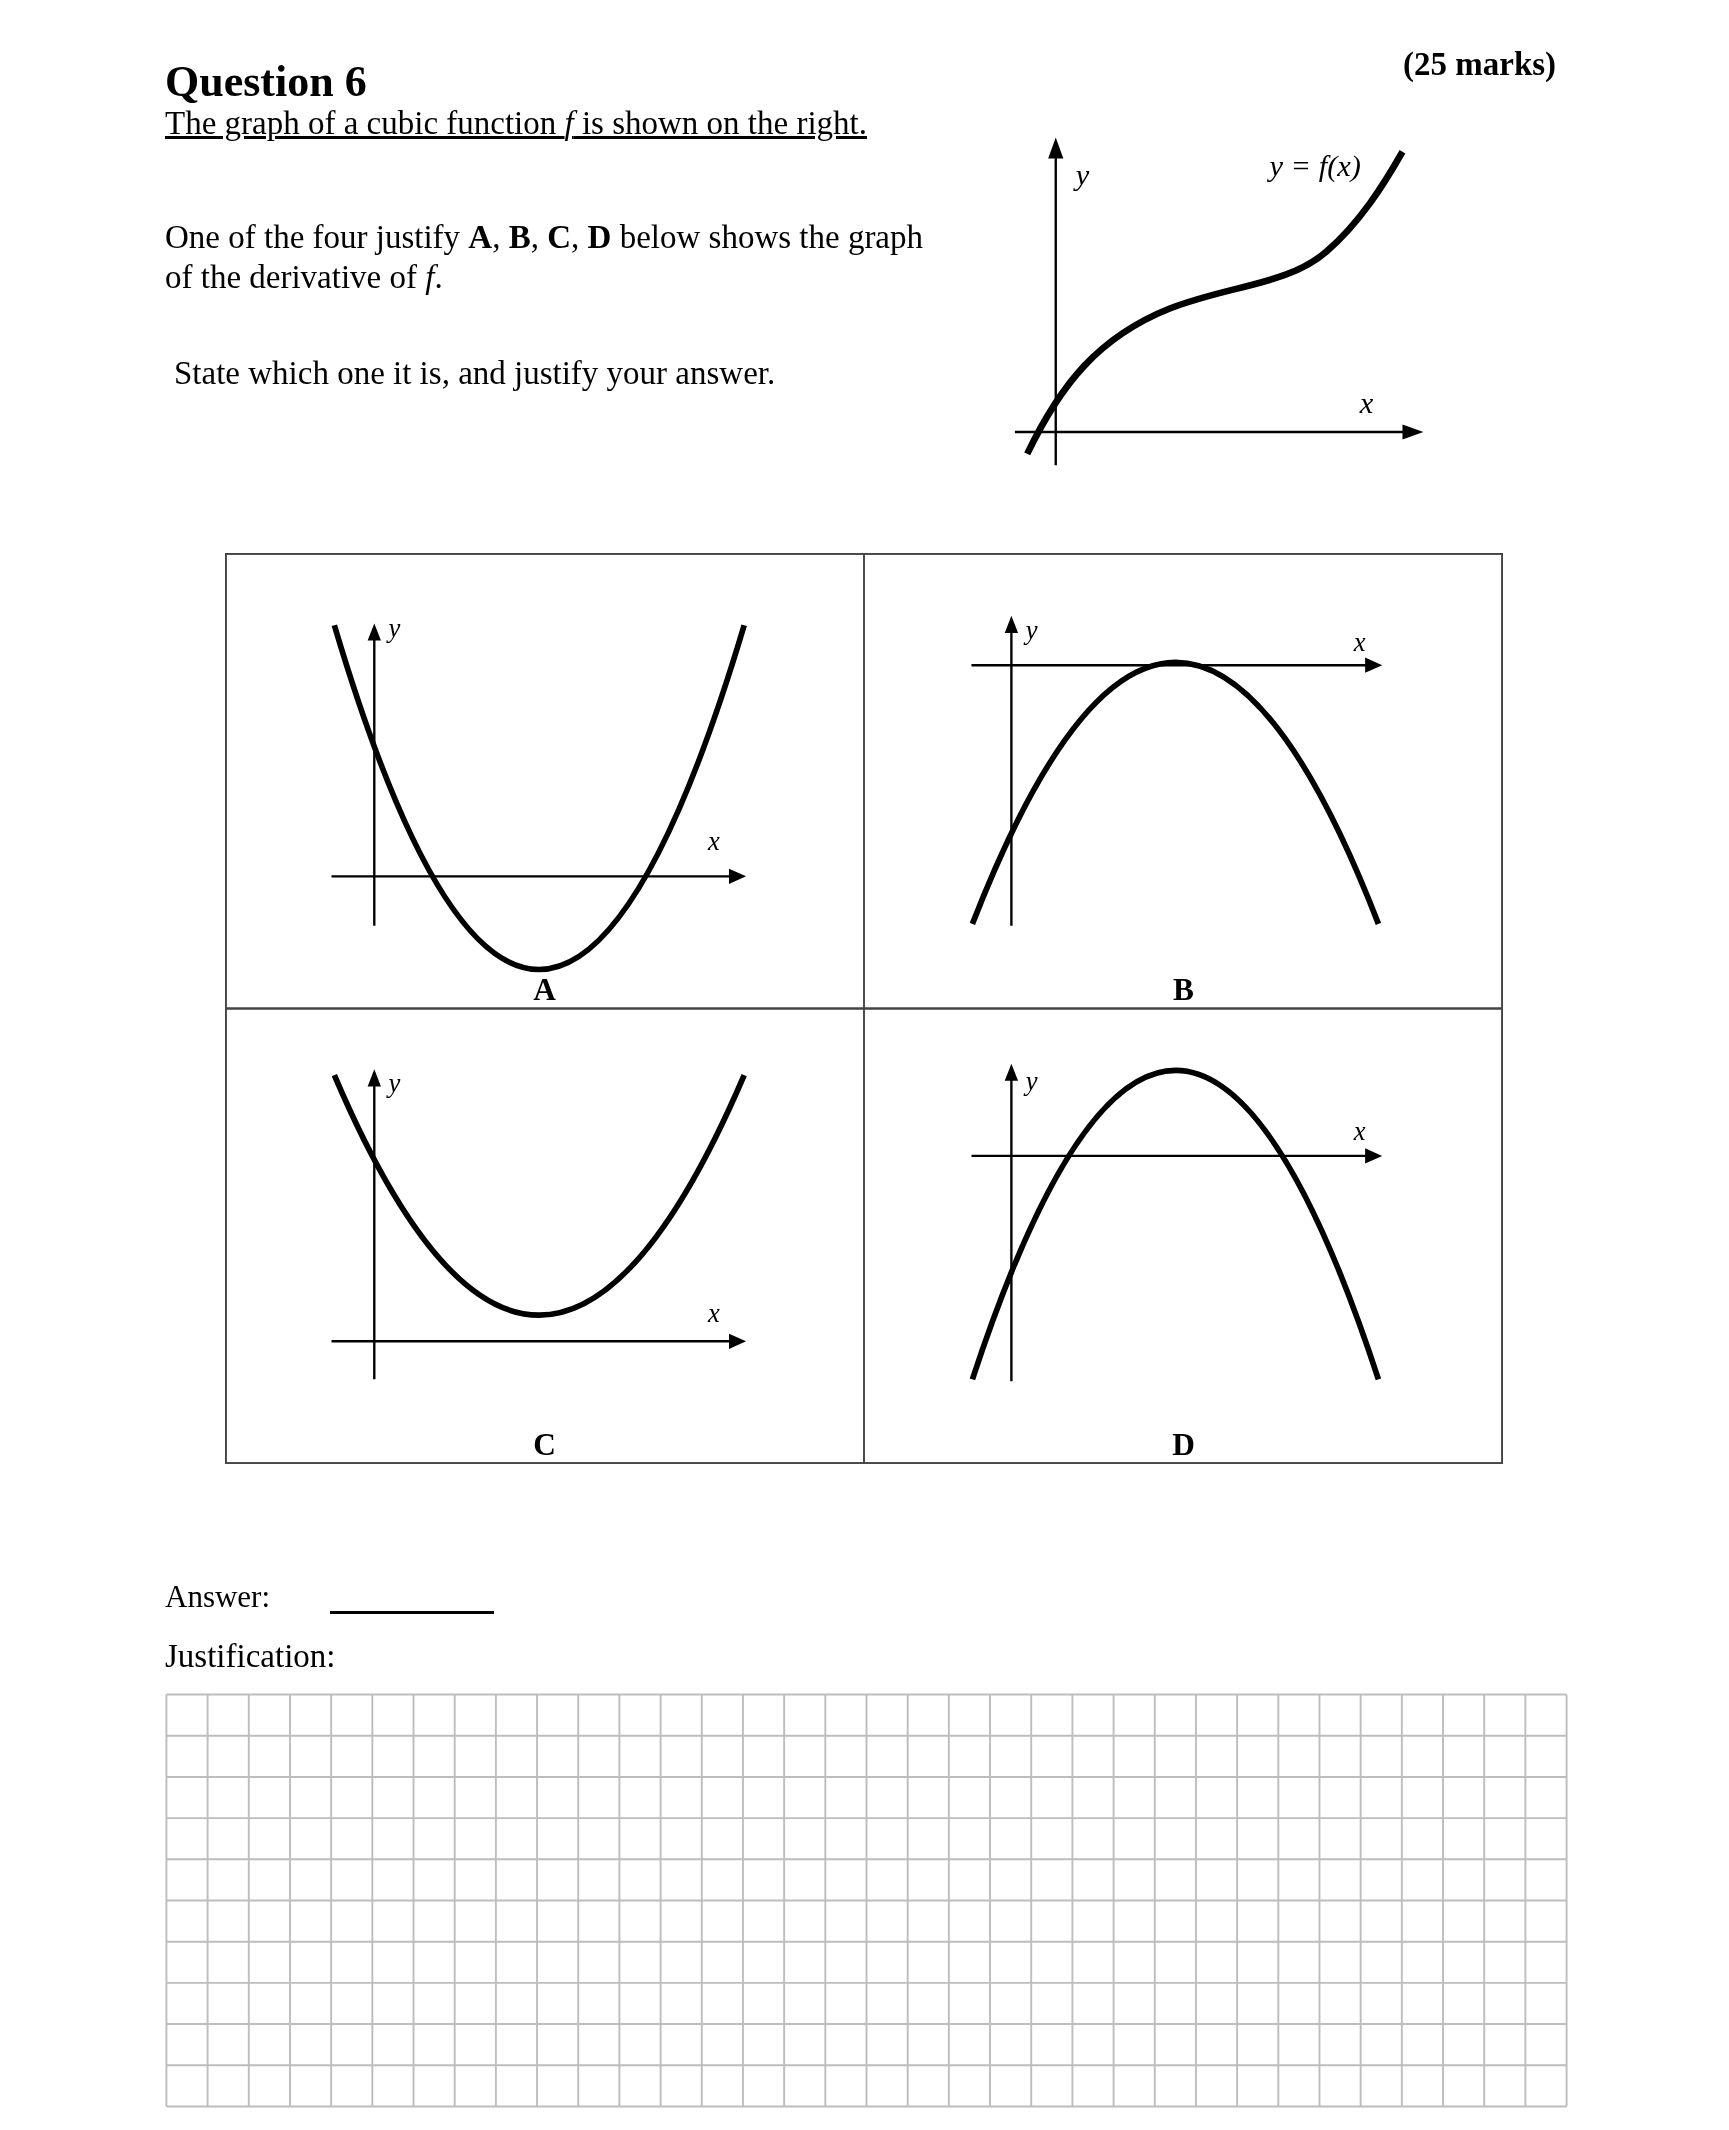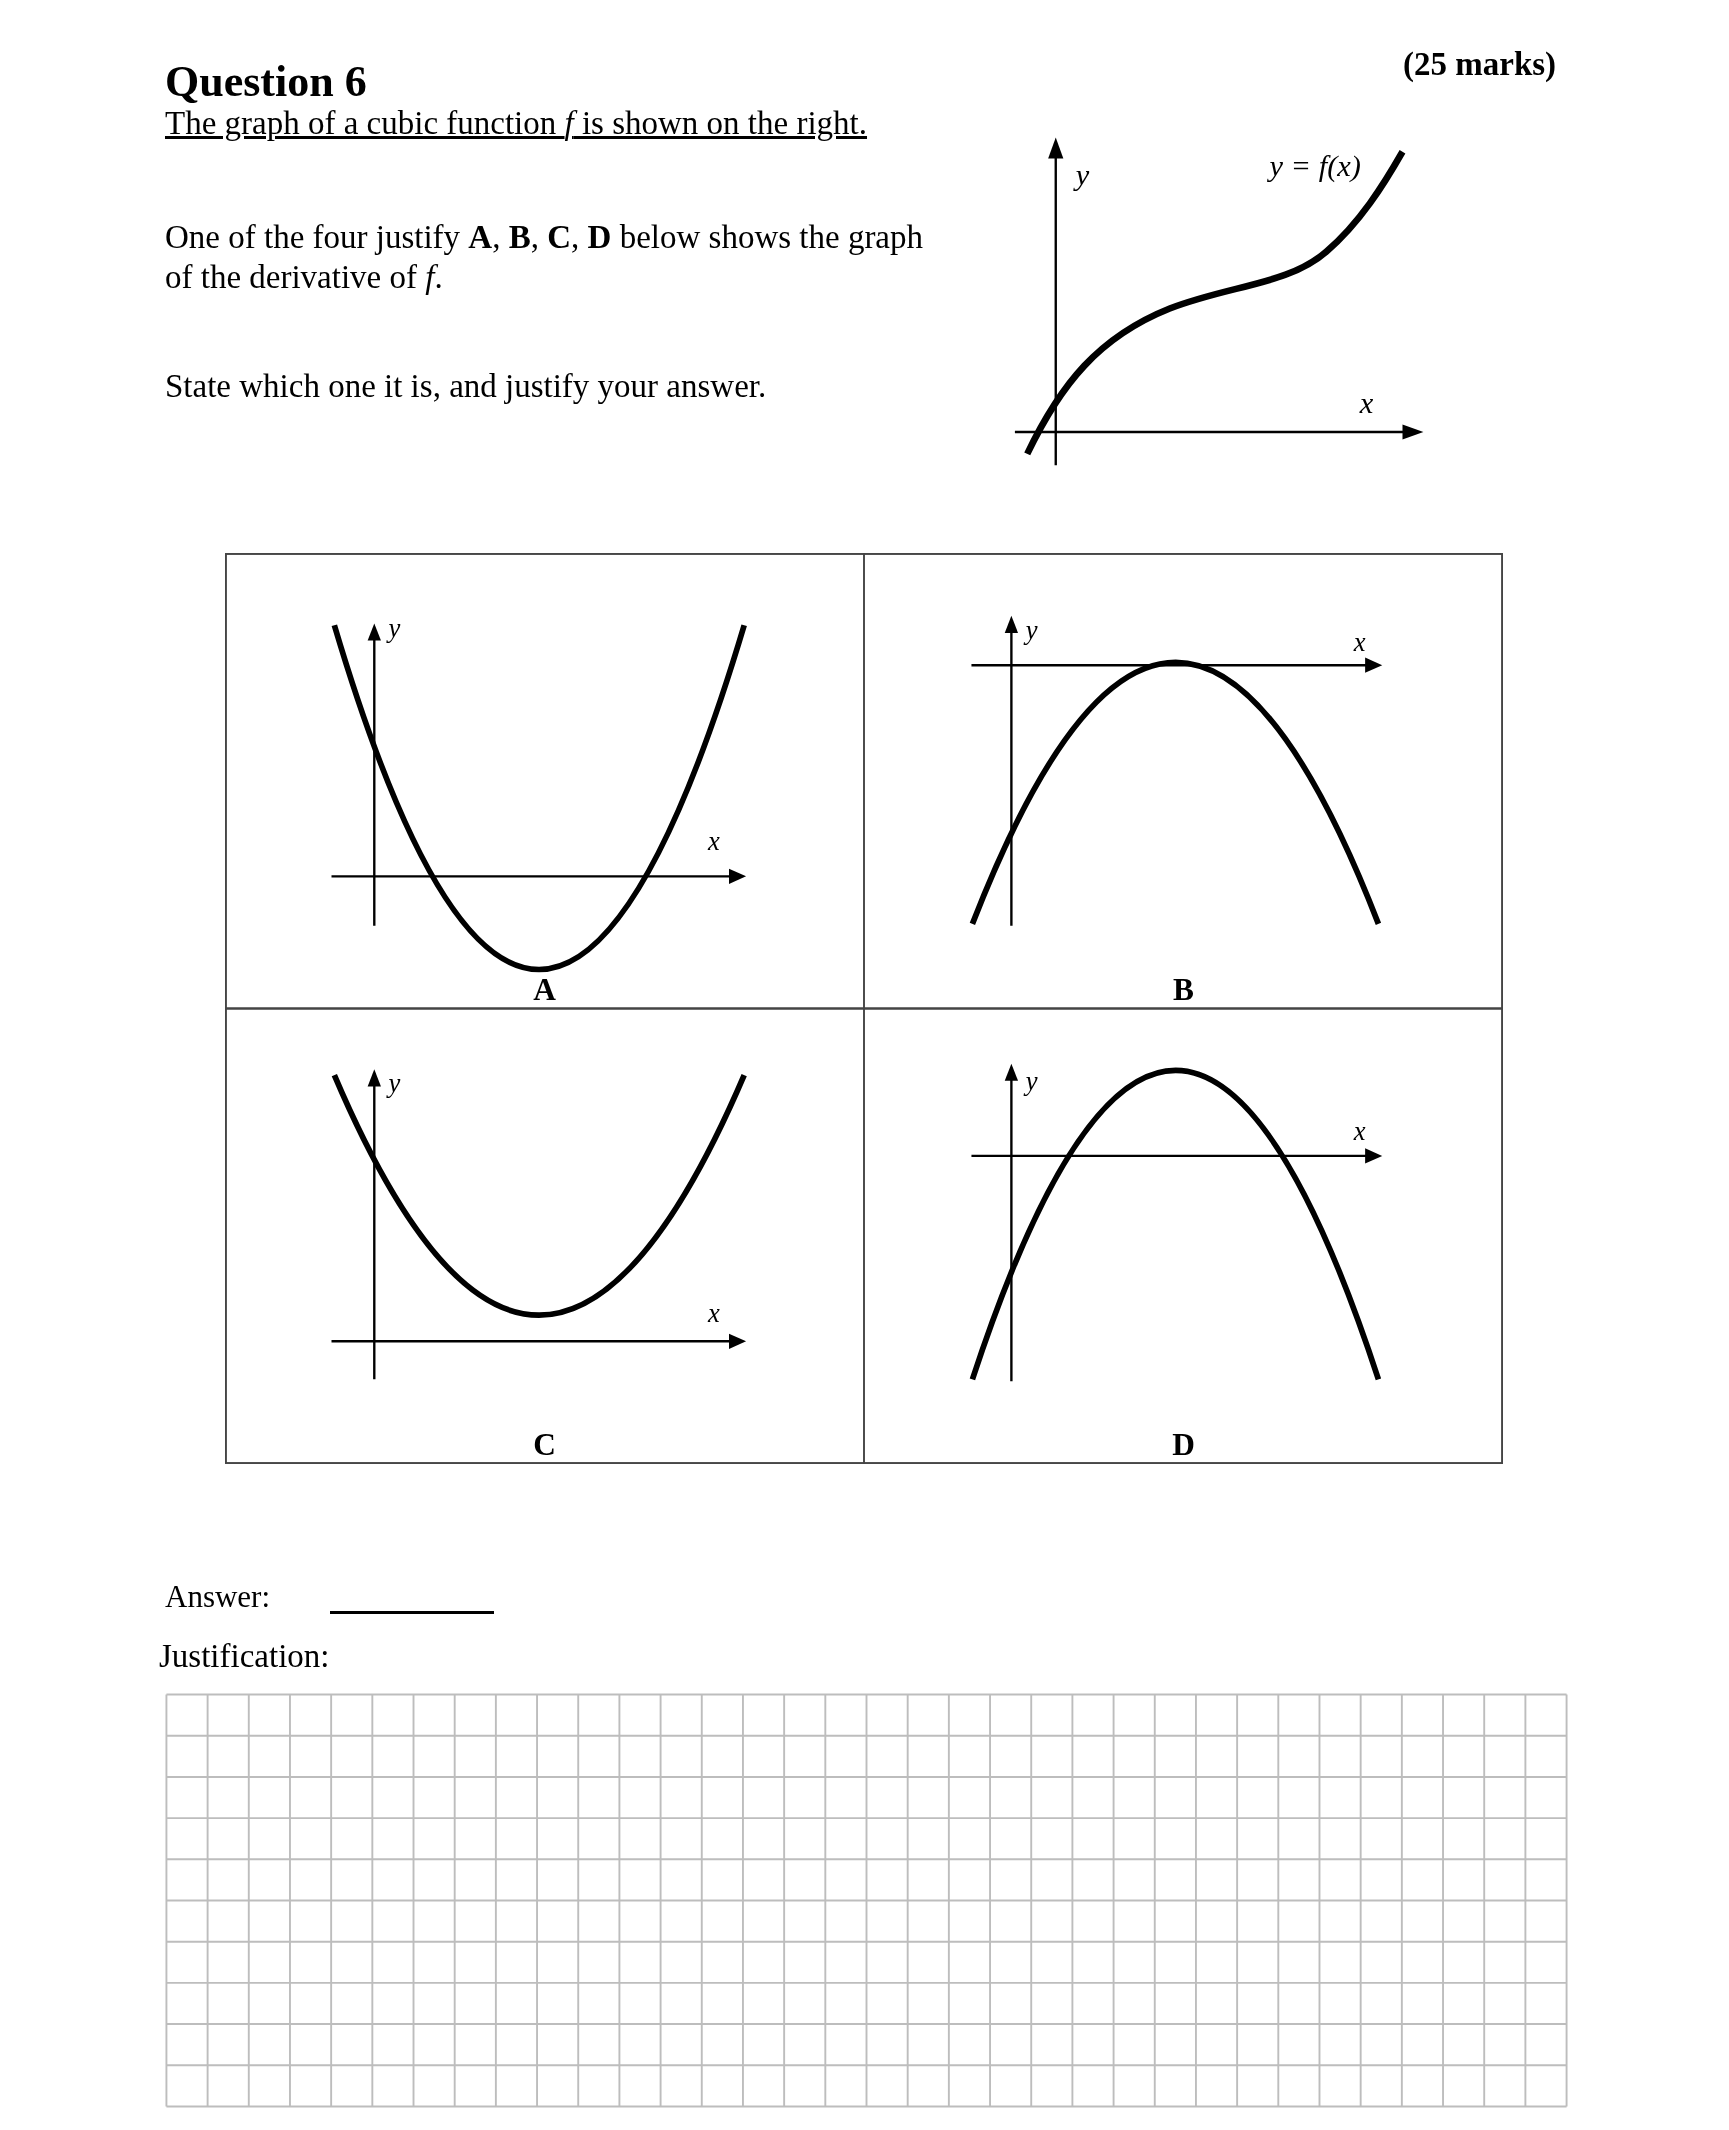--- a/index.html
+++ b/index.html
@@ -4,27 +4,27 @@
 <style>
   html,body{margin:0;padding:0;background:#fff;}
   body{width:1729px;height:2130px;position:relative;overflow:hidden;
        font-family:"Liberation Serif","DejaVu Serif",serif;color:#000;}
   .abs{position:absolute;}
   .q-title{left:165px;top:56px;font-size:44px;font-weight:bold;}
   .q-marks{left:1403px;top:46px;font-size:33px;font-weight:bold;}
   .para{left:165px;font-size:33px;line-height:40px;width:780px;}
   .p1{top:103px;text-decoration:underline;}
   .p2{top:217px;}
-  .p3{top:366px;}
+  .p3{top:353px;margin-left:9px;}
   b{font-weight:bold;}
   i{font-style:italic;}
   .grid-table{left:225px;top:553px;width:1278px;height:911px;}
   .answer-label{left:165px;top:1579px;font-size:31px;}
   .answer-line{left:330px;top:1611px;width:164px;height:2.9px;background:#000;}
-  .just-label{left:159px;top:1638px;font-size:33px;}
+  .just-label{left:165px;top:1638px;font-size:33px;}
   .workgrid{left:165px;top:1693px;}
   svg text{font-family:"Liberation Serif","DejaVu Serif",serif;}
 </style>
 </head>
 <body>
 
 <div class="abs q-title">Question 6</div>
 <div class="abs q-marks">(25 marks)</div>
 
 <div class="abs para p1"><span>The graph of a cubic function </span><i>f</i><span> is shown on the right.</span></div>

